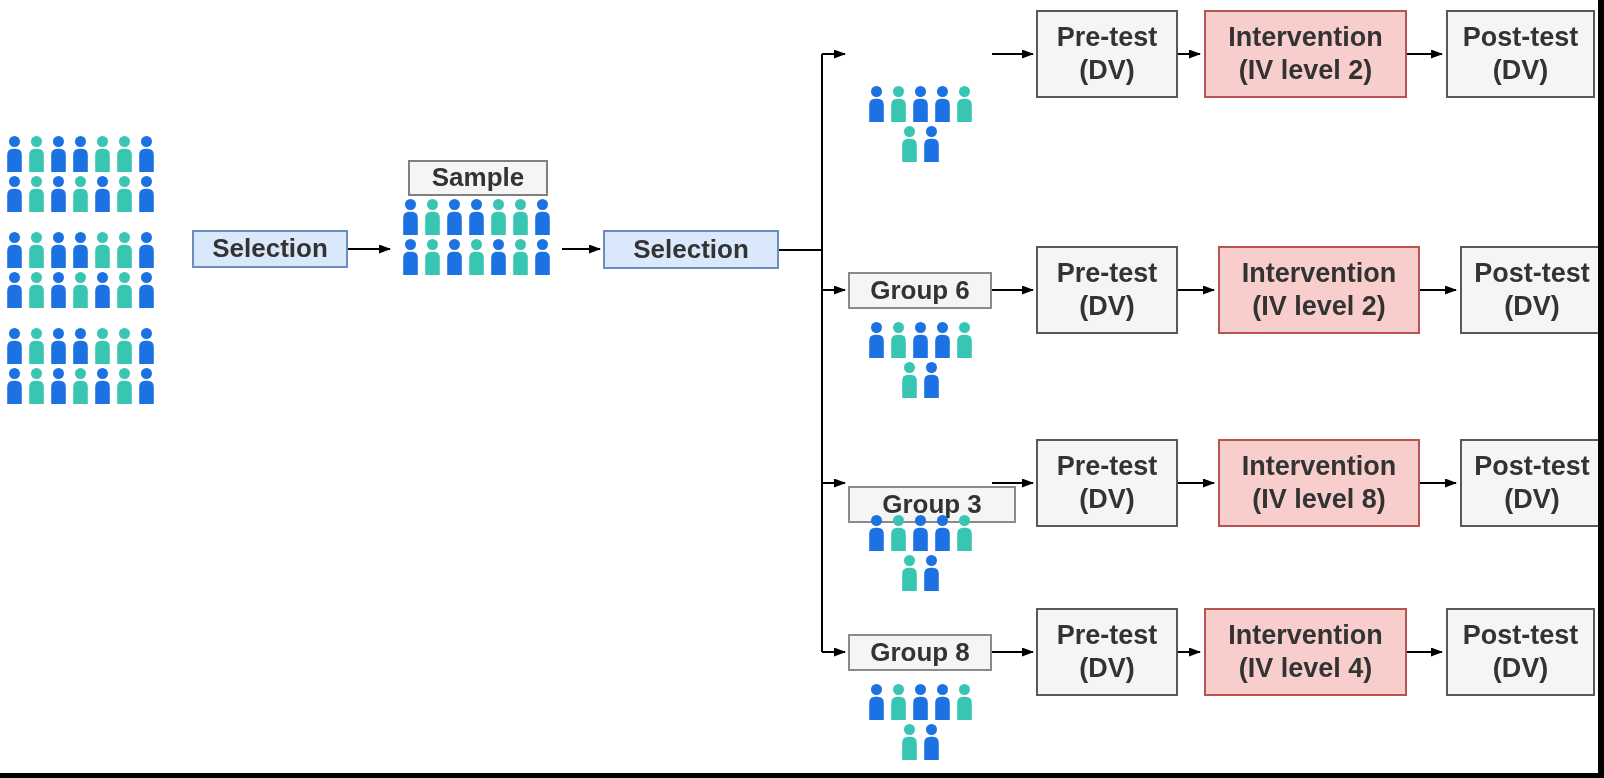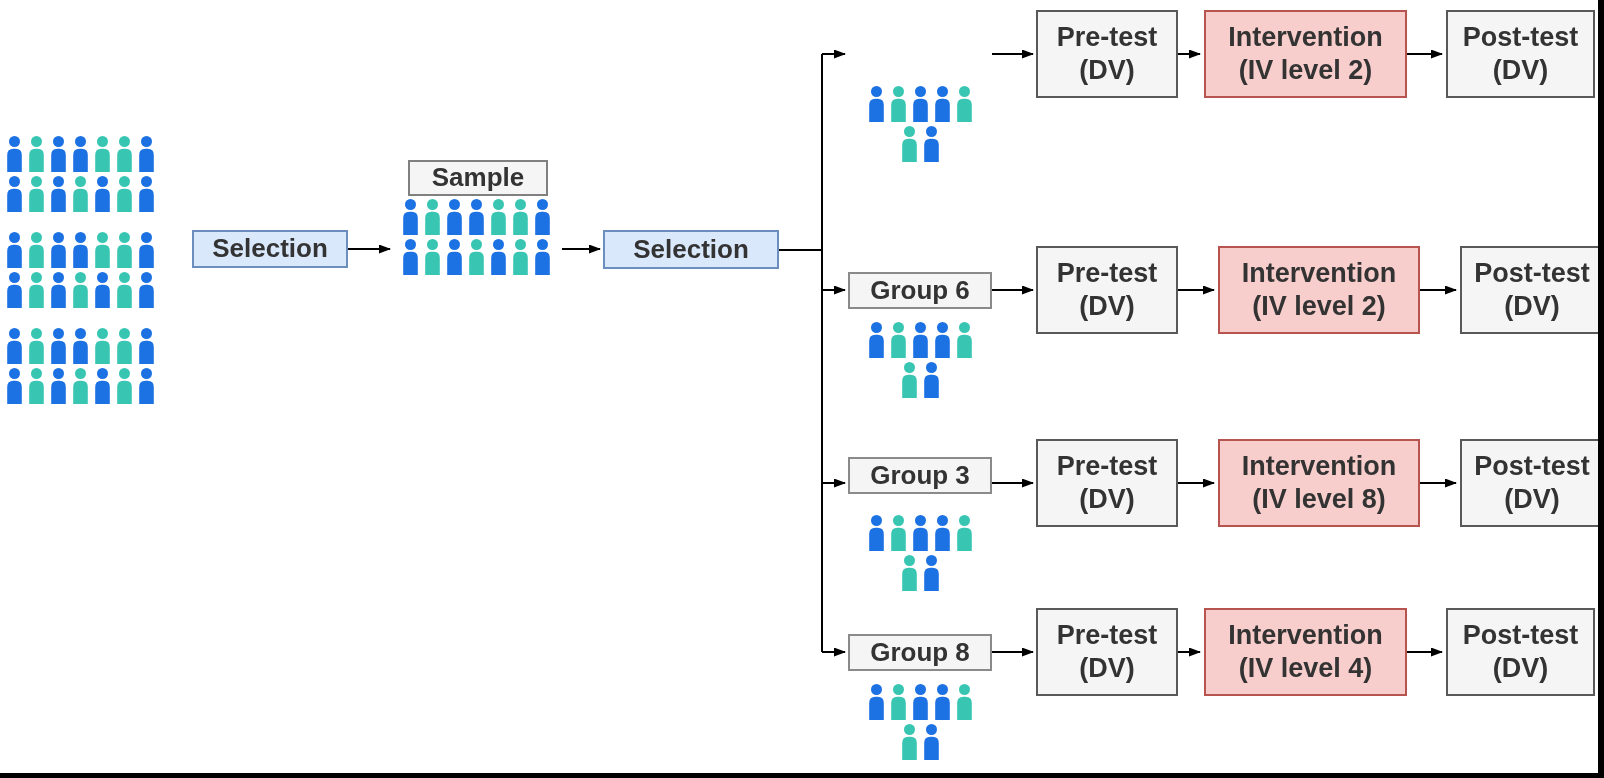--- a/index.html
+++ b/index.html
@@ -575,21 +575,21 @@
   </div>
   <div class="node intervention-box" style="left:1218px; top:246px; width:202px; height:88px;">
     <span>Intervention</span>
     <span>(IV level 2)</span>
   </div>
   <div class="node test-box" style="left:1460px; top:246px; width:144px; height:88px;">
     <span>Post-test</span>
     <span>(DV)</span>
   </div>
 
-  <div class="node group-box" style="left:848px; top:457px; width:144px; height:37px;">
+  <div class="node group-box" style="left:848px; top:486px; width:168px; height:37px;">
     <span>Group 3</span>
   </div>
   <div class="crowd" style="left:848px; top:515px; width:144px;">
       <div class="crowd-row">
         <span class="person" style="color: rgb(28, 113, 227);">
           <svg width="17" height="36" viewBox="0 0 17 36">
             <circle cx="8.5" cy="5.5" r="5.5" fill="currentColor"></circle>
             <path d="M1.2 36 L1.2 19 Q1.2 12.8 7.4 12.8 L9.6 12.8 Q15.8 12.8 15.8 19 L15.8 36 Z" fill="currentColor"></path>
           </svg>
         </span>

